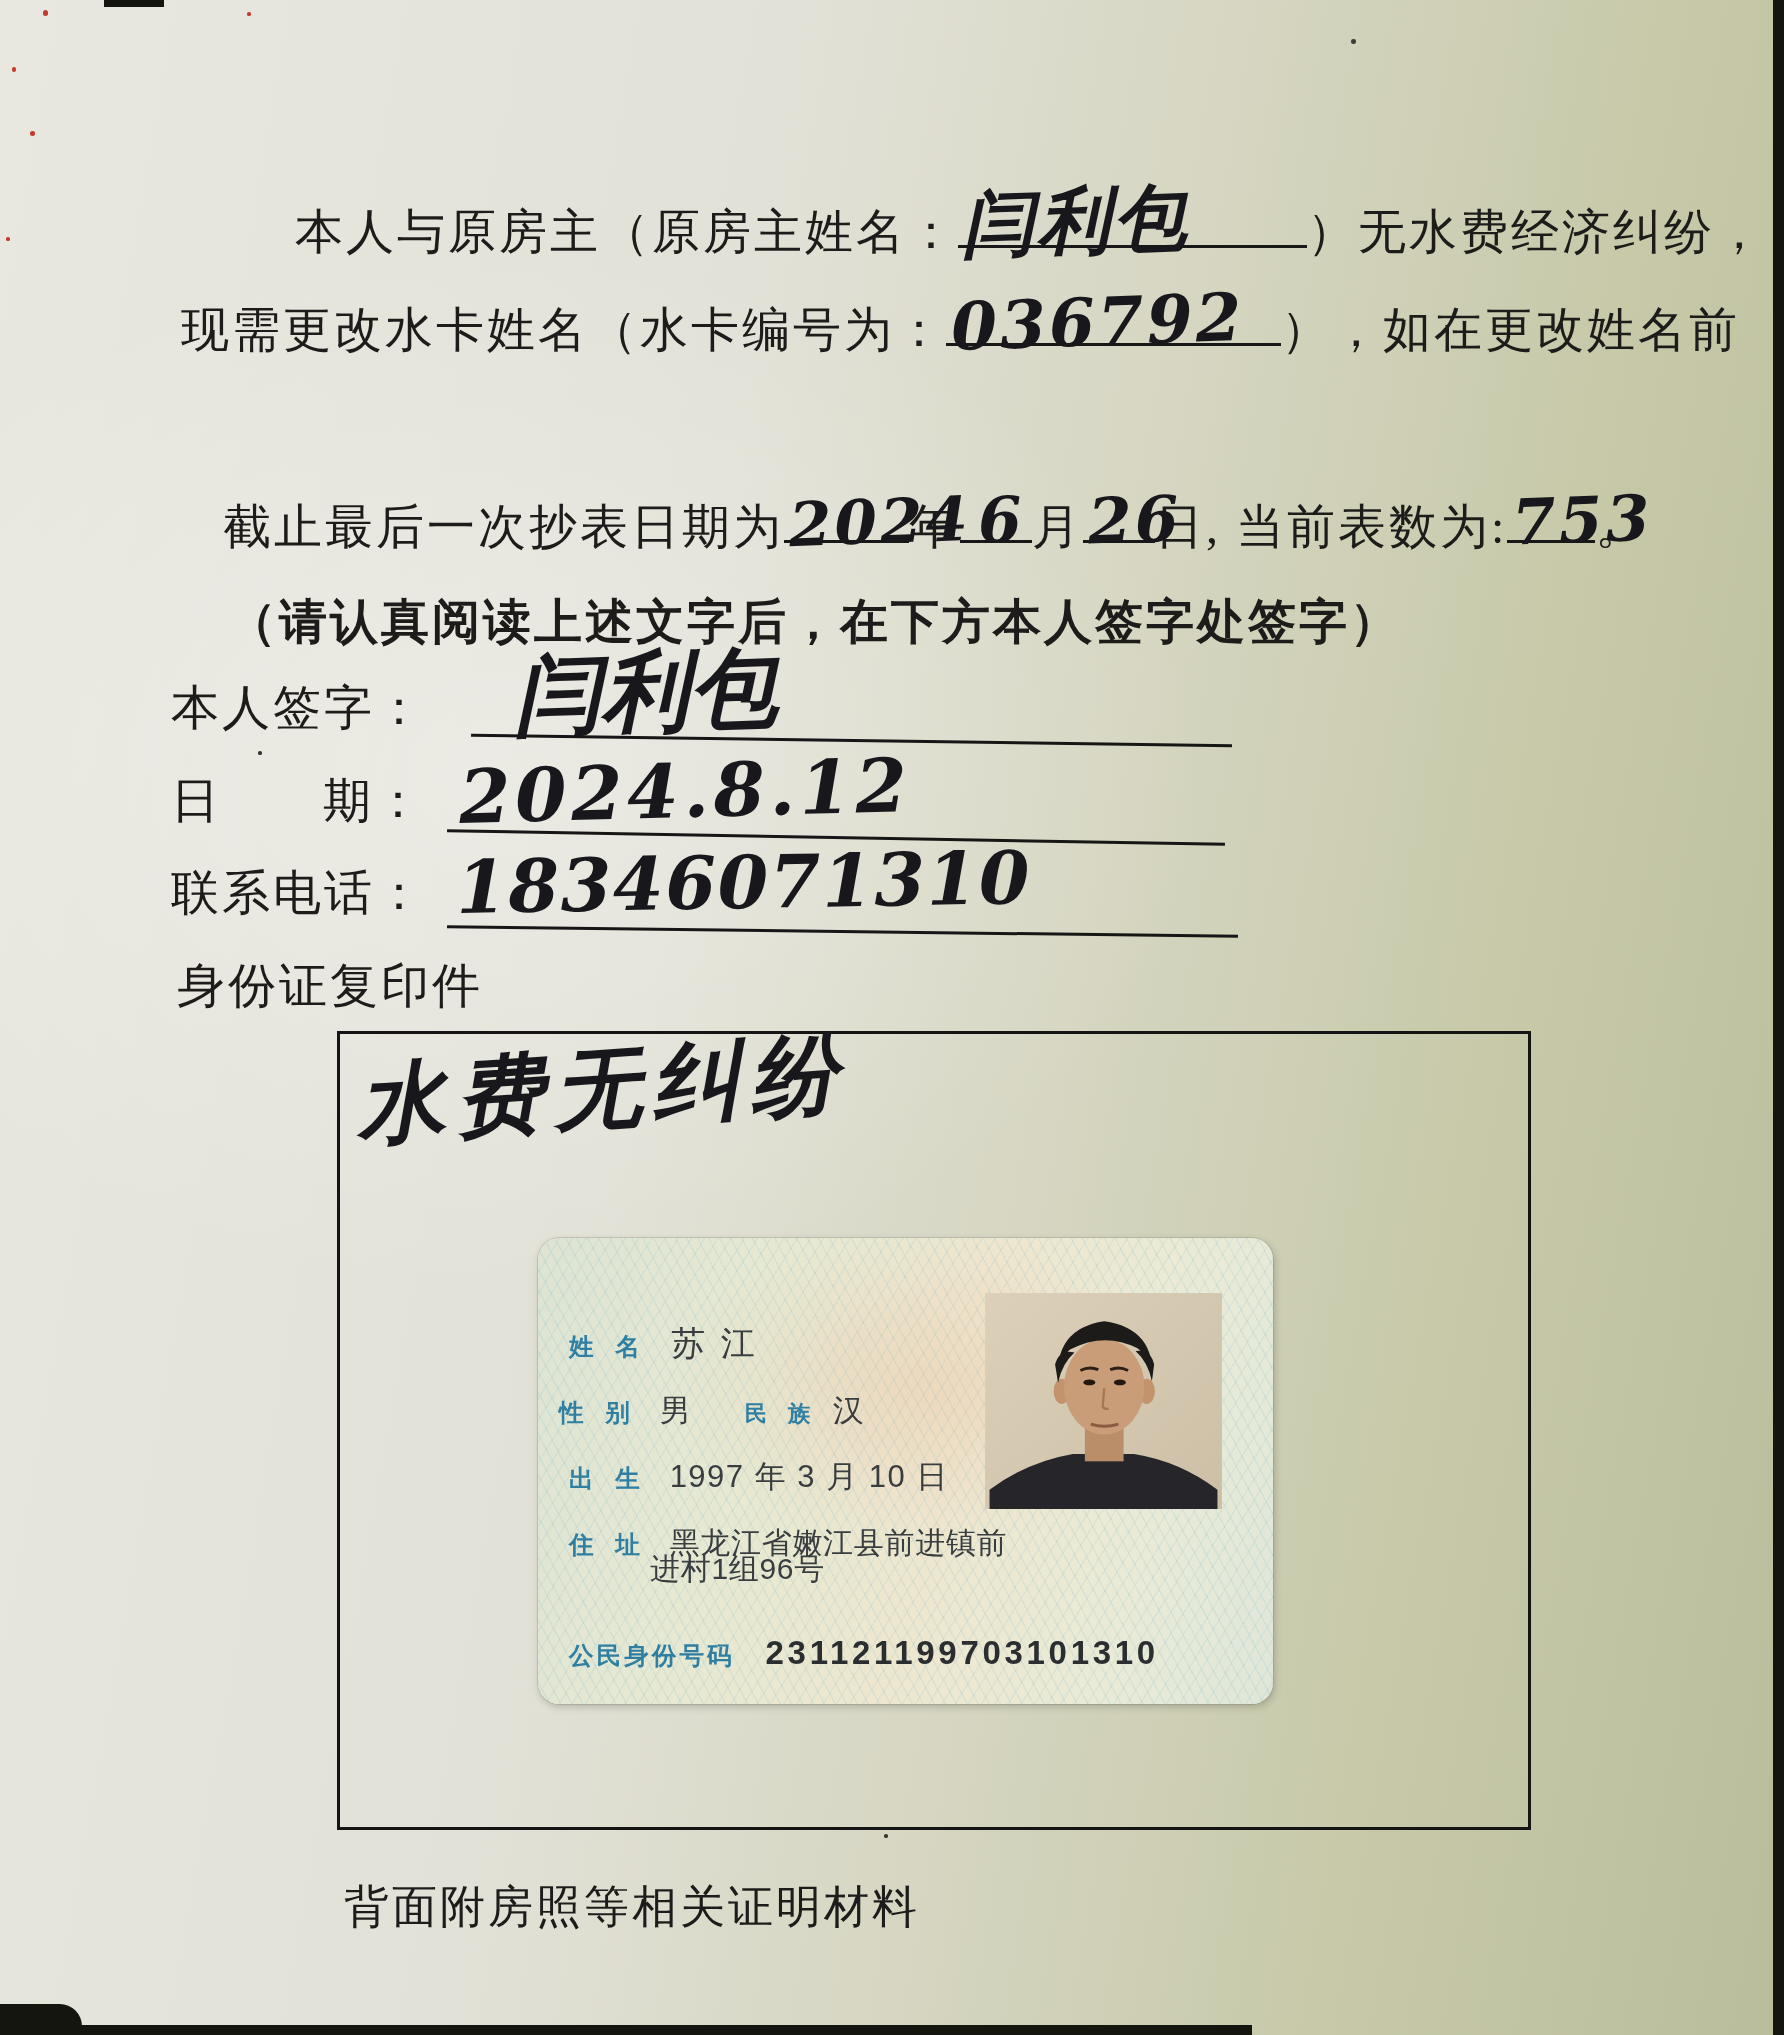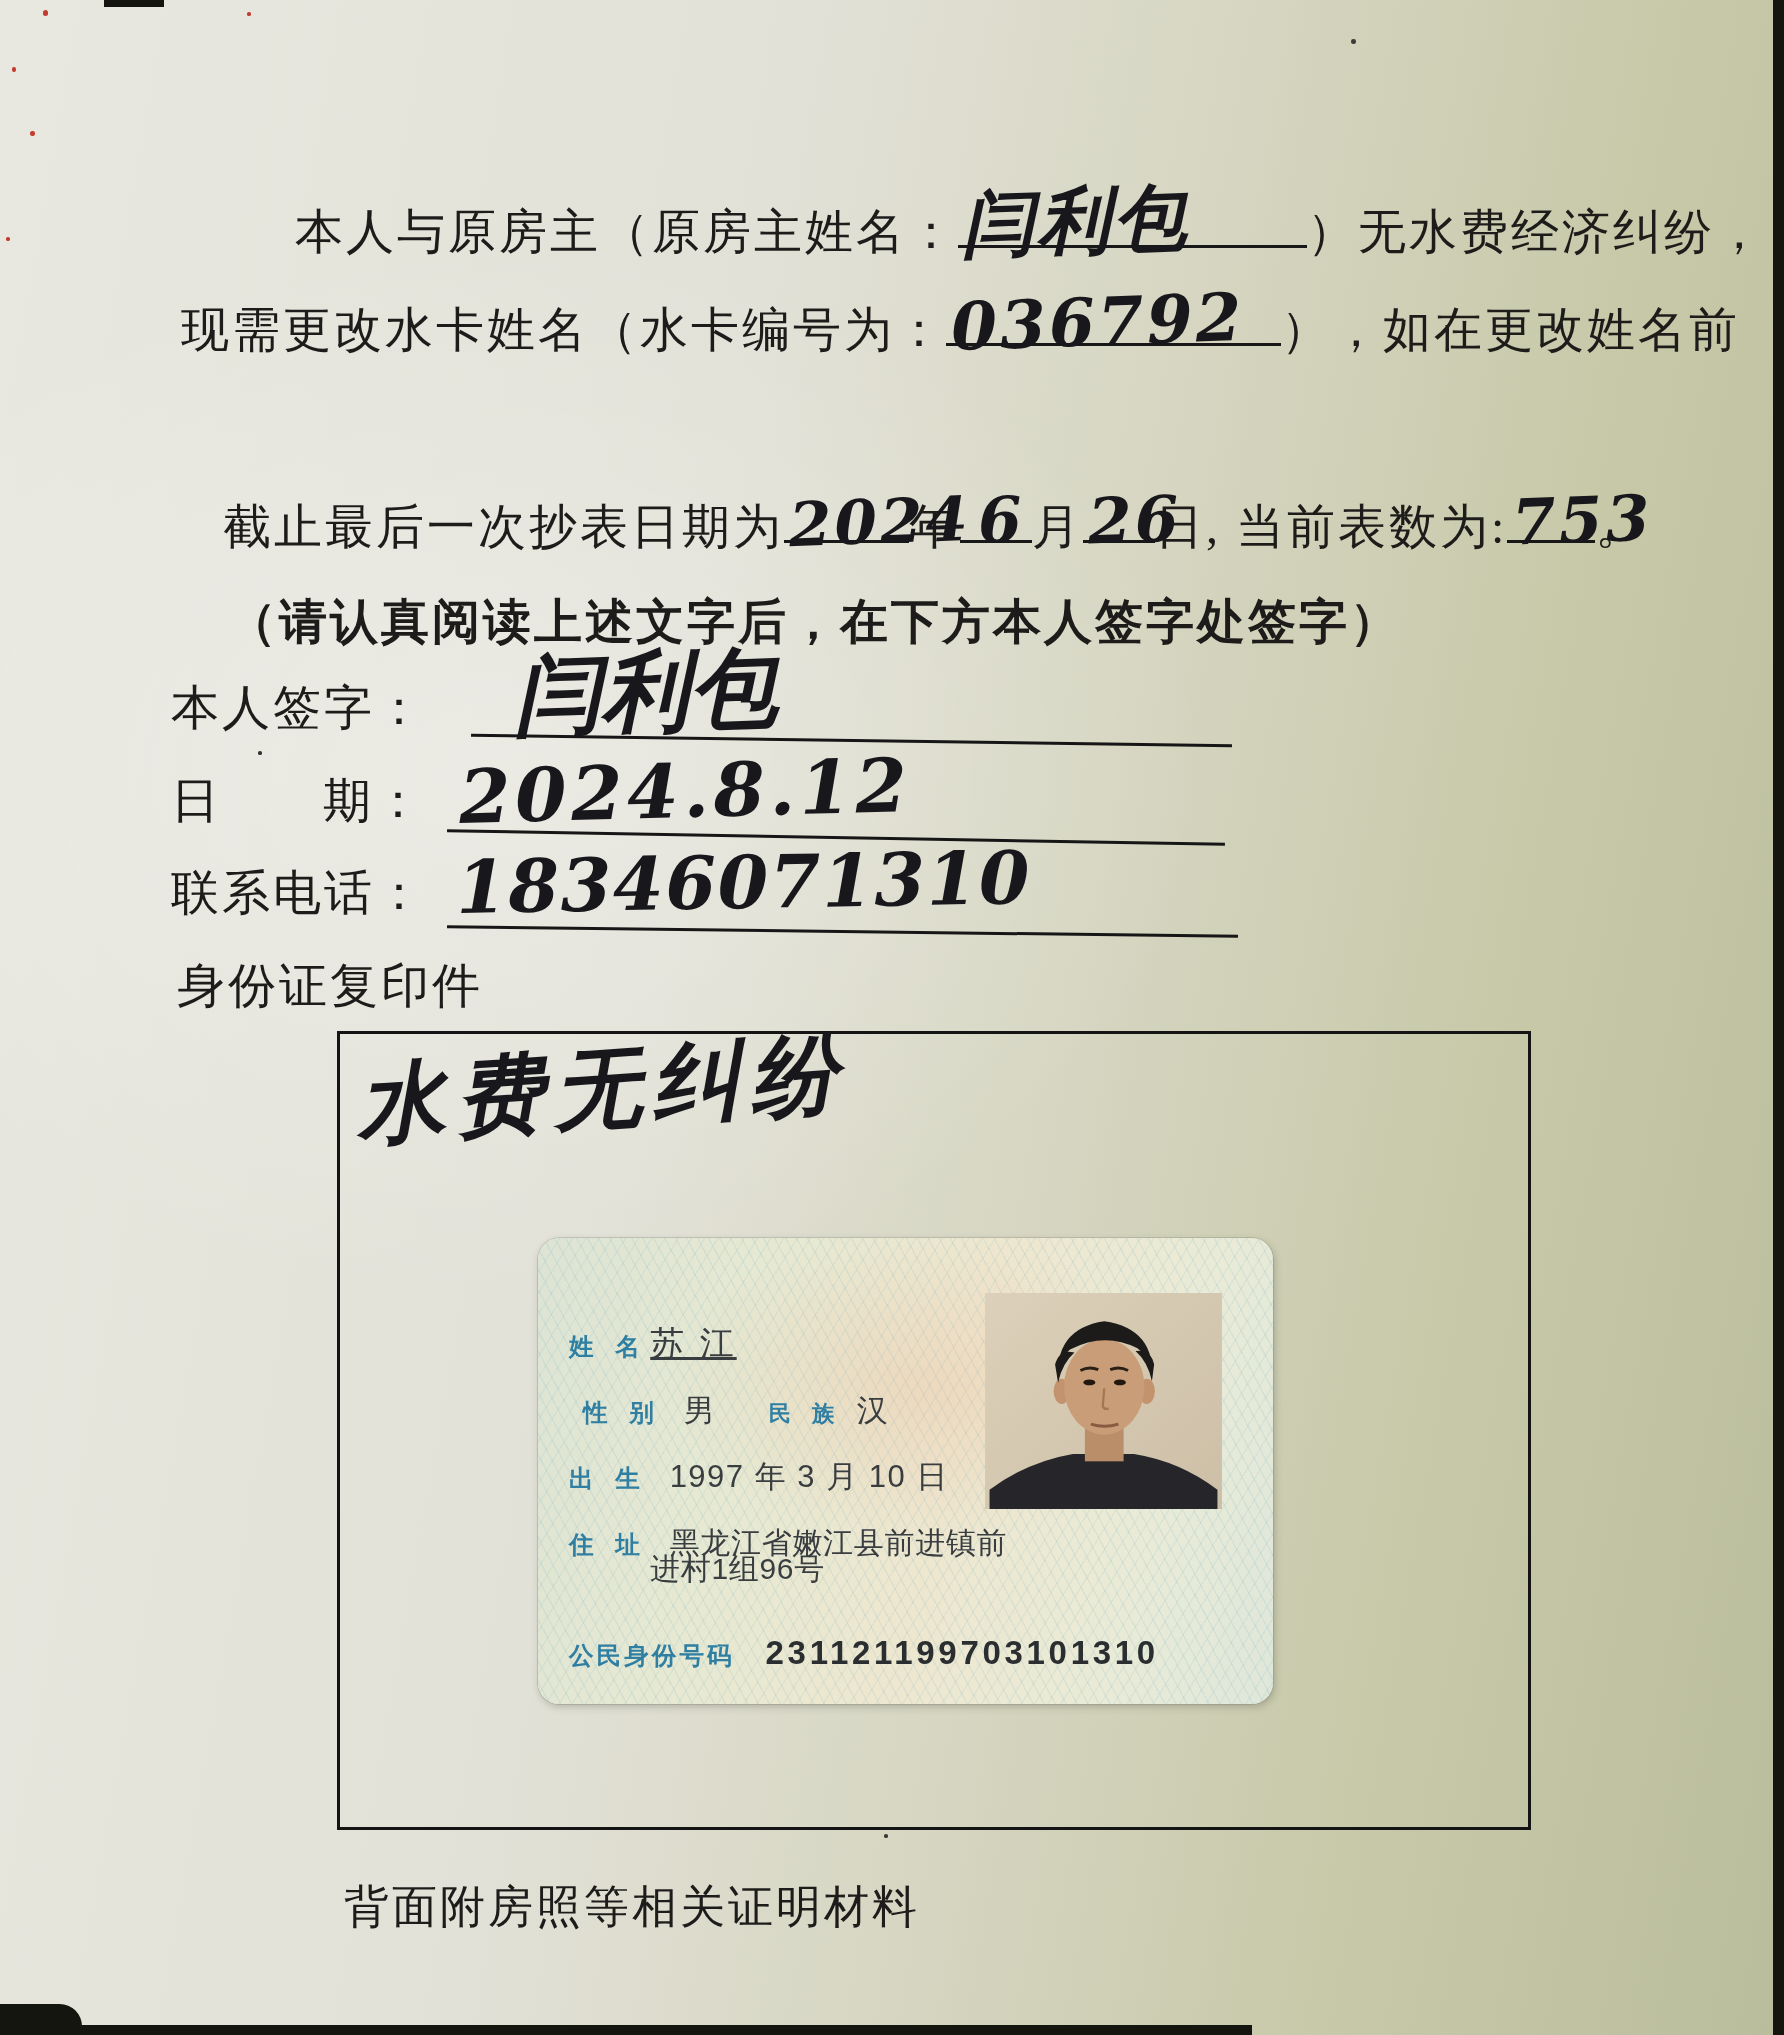--- a/index.html
+++ b/index.html
@@ -95,23 +95,23 @@
 
   <div class="pl" style="left:177px;top:954px;">身份证复印件</div>
 
   <div class="idbox"></div>
 
   <div class="hand freehand" style="left:356px;top:1044px;font-size:88px;letter-spacing:10.4px;transform:rotate(-4deg);">水费无纠纷</div>
 
   <div class="card">
     <div class="crow" style="left:31px;top:83px;">
       <span class="clabel">姓 名</span>
-      <span class="cval" style="font-size:34px;text-decoration:underline;">苏 江</span>
+      <span class="cval" style="margin-left:21px;font-size:34px;">苏 江</span>
     </div>
-    <div class="crow" style="left:45px;top:152px;text-align:right;">
+    <div class="crow" style="left:21px;top:152px;text-align:right;">
       <span class="clabel">性 别</span>
       <span class="cval" style="margin-left:19.4px;">男</span>
       <span class="clabel" style="margin-left:48px;font-size:22.3px;">民 族</span>
       <span class="cval" style="margin-left:12px;">汉</span>
     </div>
     <div class="crow" style="left:31px;top:218px;">
       <span class="clabel">出 生</span>
       <span class="cval" style="margin-left:19.4px;letter-spacing:1.5px;">1997 年 3 月 10 日</span>
     </div>
     <div class="crow" style="left:31px;top:285px;">

